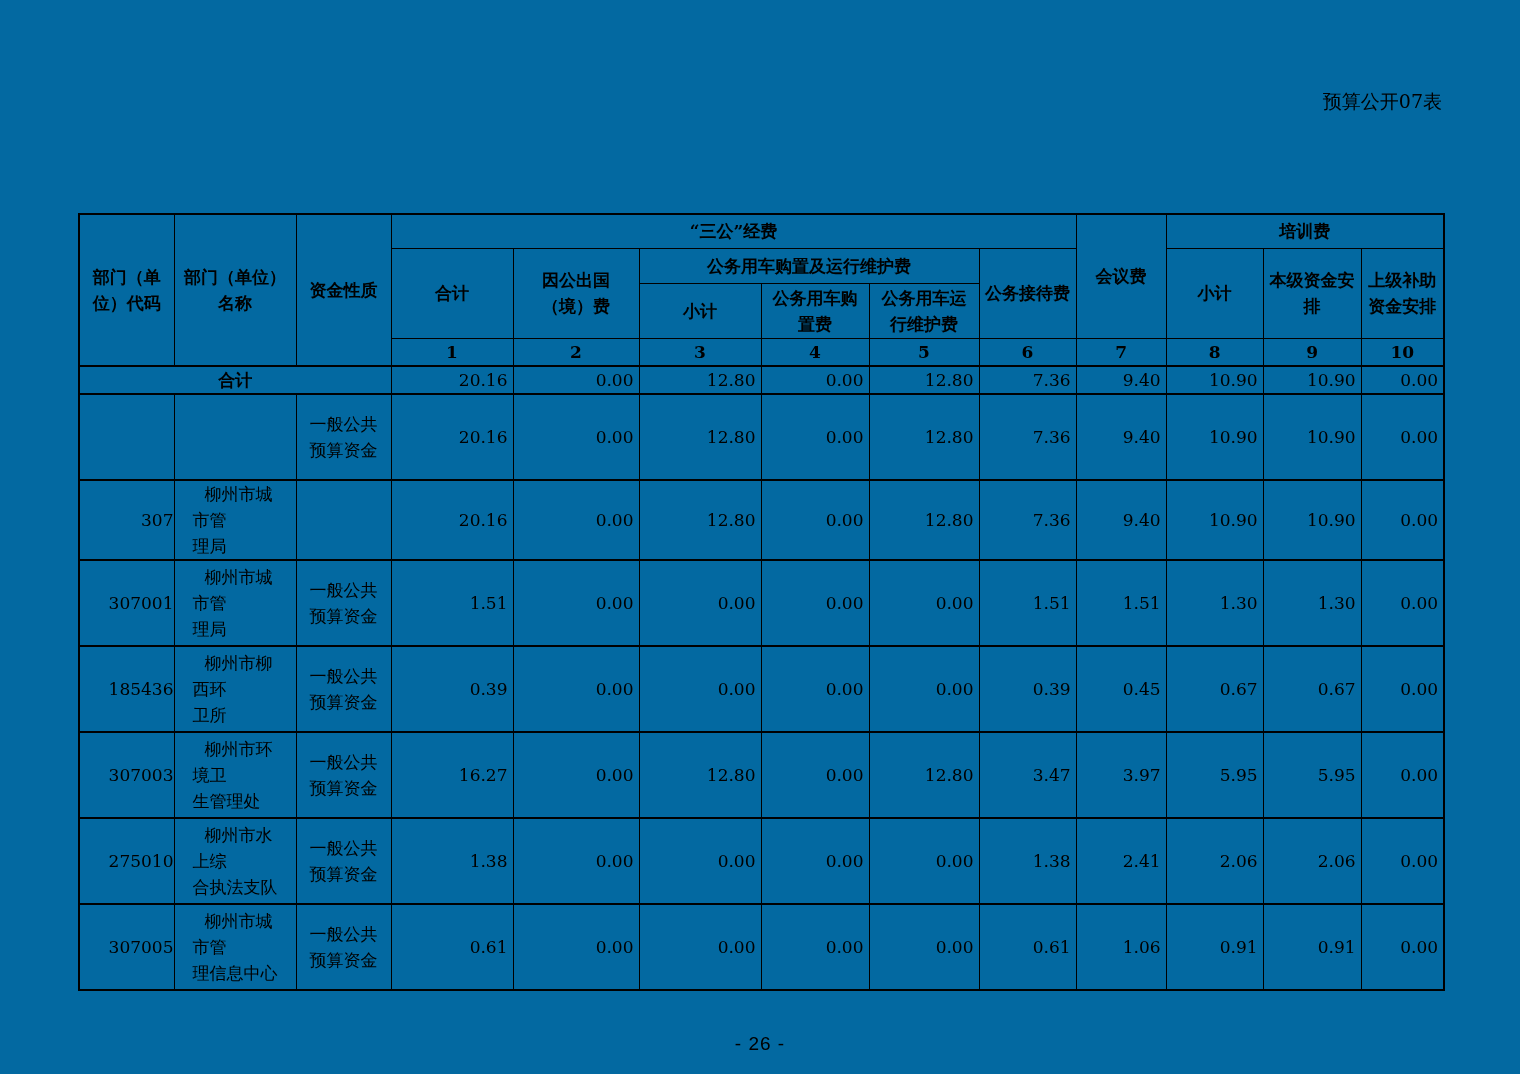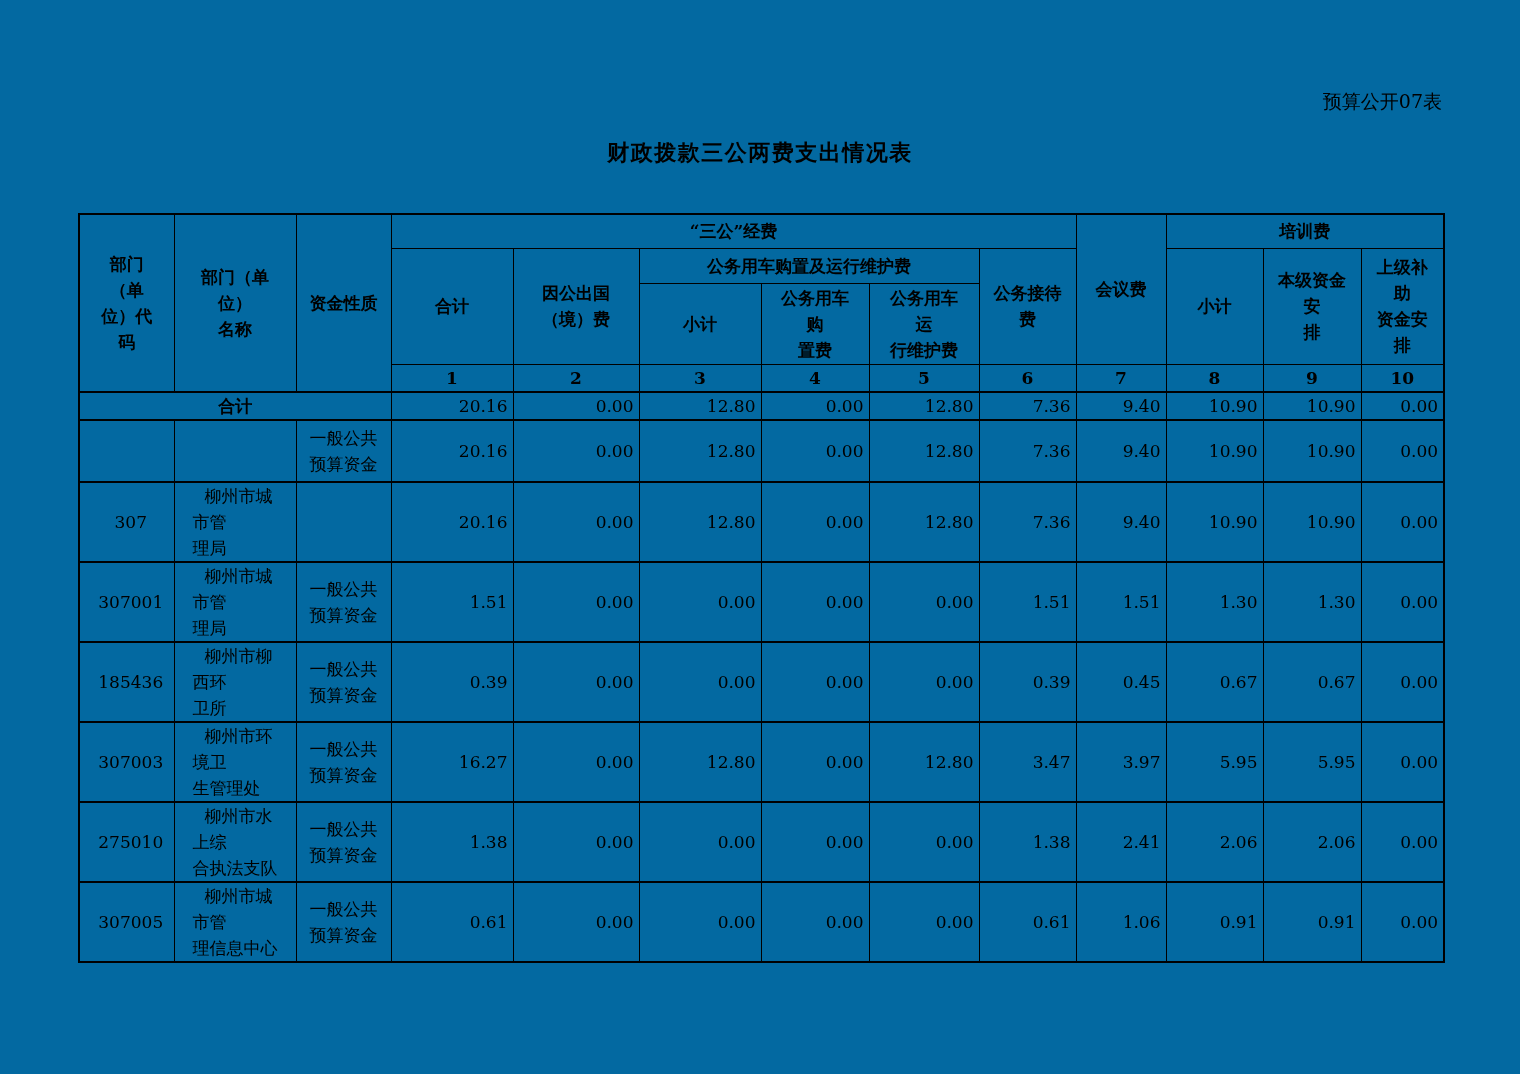--- a/index.html
+++ b/index.html
@@ -28,57 +28,56 @@
   table.budget {
     position:absolute; top:213px; left:78px;
     width:1365px; table-layout:fixed;
     border-collapse:collapse;
     border:2px solid #000;
     font-size:17px;
   }
   th, td { border:1px solid #000; vertical-align:middle; }
   thead th {
     font-weight:bold; text-align:center;
-    white-space:pre-line; line-height:26px; padding:1px 13px;
+    white-space:pre-line; line-height:26px; padding:1px 0;
   }
   tr.hr-a { height:34px; }
   tr.hr-b { height:35px; }
   tr.hr-c { height:55px; }
   tr.hr-d { height:28px; }
   tr.hr-d th { line-height:24px; }
 
   tbody td { border-top:2px solid #000; }
   tbody tr { height:58px; }
   tbody tr.total-row { height:28px; }
   td.num { text-align:right; padding-right:5px; font-size:17px; }
-  td.code { text-align:center; padding-left:8px; }
+  td.code { text-align:right; padding-left:8px; }
   td.name {
     text-align:left; padding:0 18px; text-indent:12px;
     white-space:pre-line; line-height:26px;
   }
   td.fund {
-    text-align:center; padding:4px 2px;
+    text-align:center; padding:16px 2px;
     white-space:pre-line; line-height:26px;margin-top:25px;
   }
   td.total-label { text-align:center; font-weight:bold; }
 
   .footer {
     position:absolute; top:1033px; left:0; width:100%;
     text-align:center; font-size:19px;
     font-family:"Liberation Sans","DejaVu Sans",sans-serif;
     letter-spacing:1px;
   }
 </style>
 </head>
 <body>
 
 <div class="page">
 
   <div class="doc-label">预算公开07表</div>
-  <div class="title">财政拨款三公两费支出情况表</div>
 
 
   <table class="budget">
     <colgroup>
       <col style="width:95px">
         <col style="width:122px">
         <col style="width:95px">
       <col style="width:122px">
         <col style="width:126px">
         <col style="width:122px">
@@ -260,13 +259,14 @@
         <td class="num">0.00</td>
         <td class="num">0.61</td>
         <td class="num">1.06</td>
         <td class="num">0.91</td>
         <td class="num">0.91</td>
         <td class="num">0.00</td>
       </tr>
     </tbody>
   </table>
 
+  <div class="footer">- 26 -</div>
 </div>
 
 </body></html>

